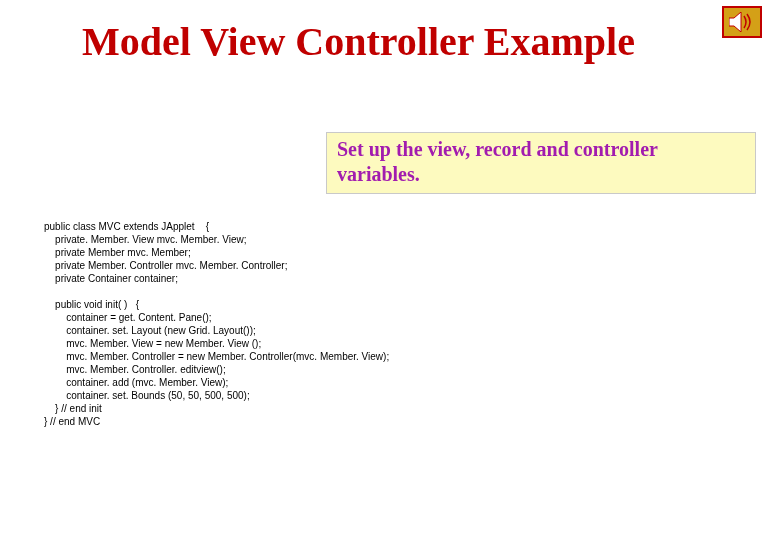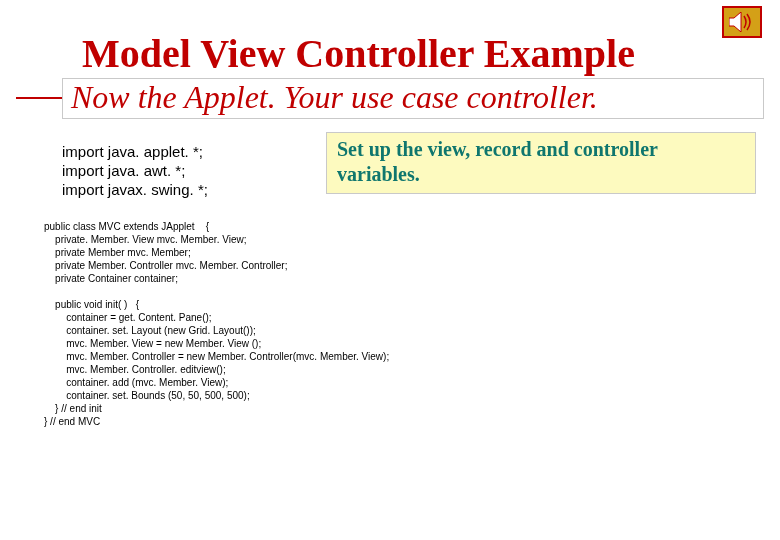--- a/index.html
+++ b/index.html
@@ -32,21 +32,20 @@
   .sound-icon svg {
     display: block;
   }
   .title {
     position: absolute;
     top: 18px;
     left: 82px;
     color: #c00000;
     font-size: 40px;
     font-weight: bold;
-    margin-top: 12px;
   }
   .subtitle-wrap {
     position: absolute;
     top: 78px;
     left: 16px;
     right: 16px;
     display: flex;
     align-items: center;
   }
   .subtitle-line-left {
@@ -76,21 +75,21 @@
   .callout {
     position: absolute;
     top: 132px;
     left: 326px;
     right: 24px;
     background: #fdfabf;
     border: 1px solid #c9c9c9;
     font-family: "Times New Roman", Times, serif;
     font-size: 20px;
     font-weight: bold;
-    color: #0f766e;
+    color: #a21caf;
     padding: 4px 10px 6px 10px;
     line-height: 1.25;
   }
   .code {
     position: absolute;
     top: 210px;
     left: 44px;
     right: 20px;
     font-family: Verdana, Geneva, sans-serif;
     font-size: 10px;
@@ -107,28 +106,21 @@
   <div class="sound-icon">
     <svg width="26" height="20" viewBox="0 0 26 20">
       <polygon points="0,6 5,6 12,0 12,20 5,14 0,14" fill="#ffffff" stroke="#c00000" stroke-width="1"></polygon>
       <path d="M15 4 Q19 10 15 16" fill="none" stroke="#c00000" stroke-width="1.5"></path>
       <path d="M18 2 Q24 10 18 18" fill="none" stroke="#c00000" stroke-width="1.5"></path>
     </svg>
   </div>
 
   <div class="title">Model View Controller Example</div>
 
-  <div class="subtitle-wrap">
-    <div class="subtitle-line-left"></div>
-    <div class="subtitle-box">Now the Applet. Your use case controller.</div>
-  </div>
 
-  <pre class="imports">import java. applet. *;
-import java. awt. *;
-import javax. swing. *;</pre>
 
   <div class="callout">Set up the view, record and controller variables.</div>
 
   <pre class="code">public class MVC extends JApplet    {
     private. Member. View mvc. Member. View;
     private Member mvc. Member;
     private Member. Controller mvc. Member. Controller;
     private Container container;
 
     public void init( )   {

